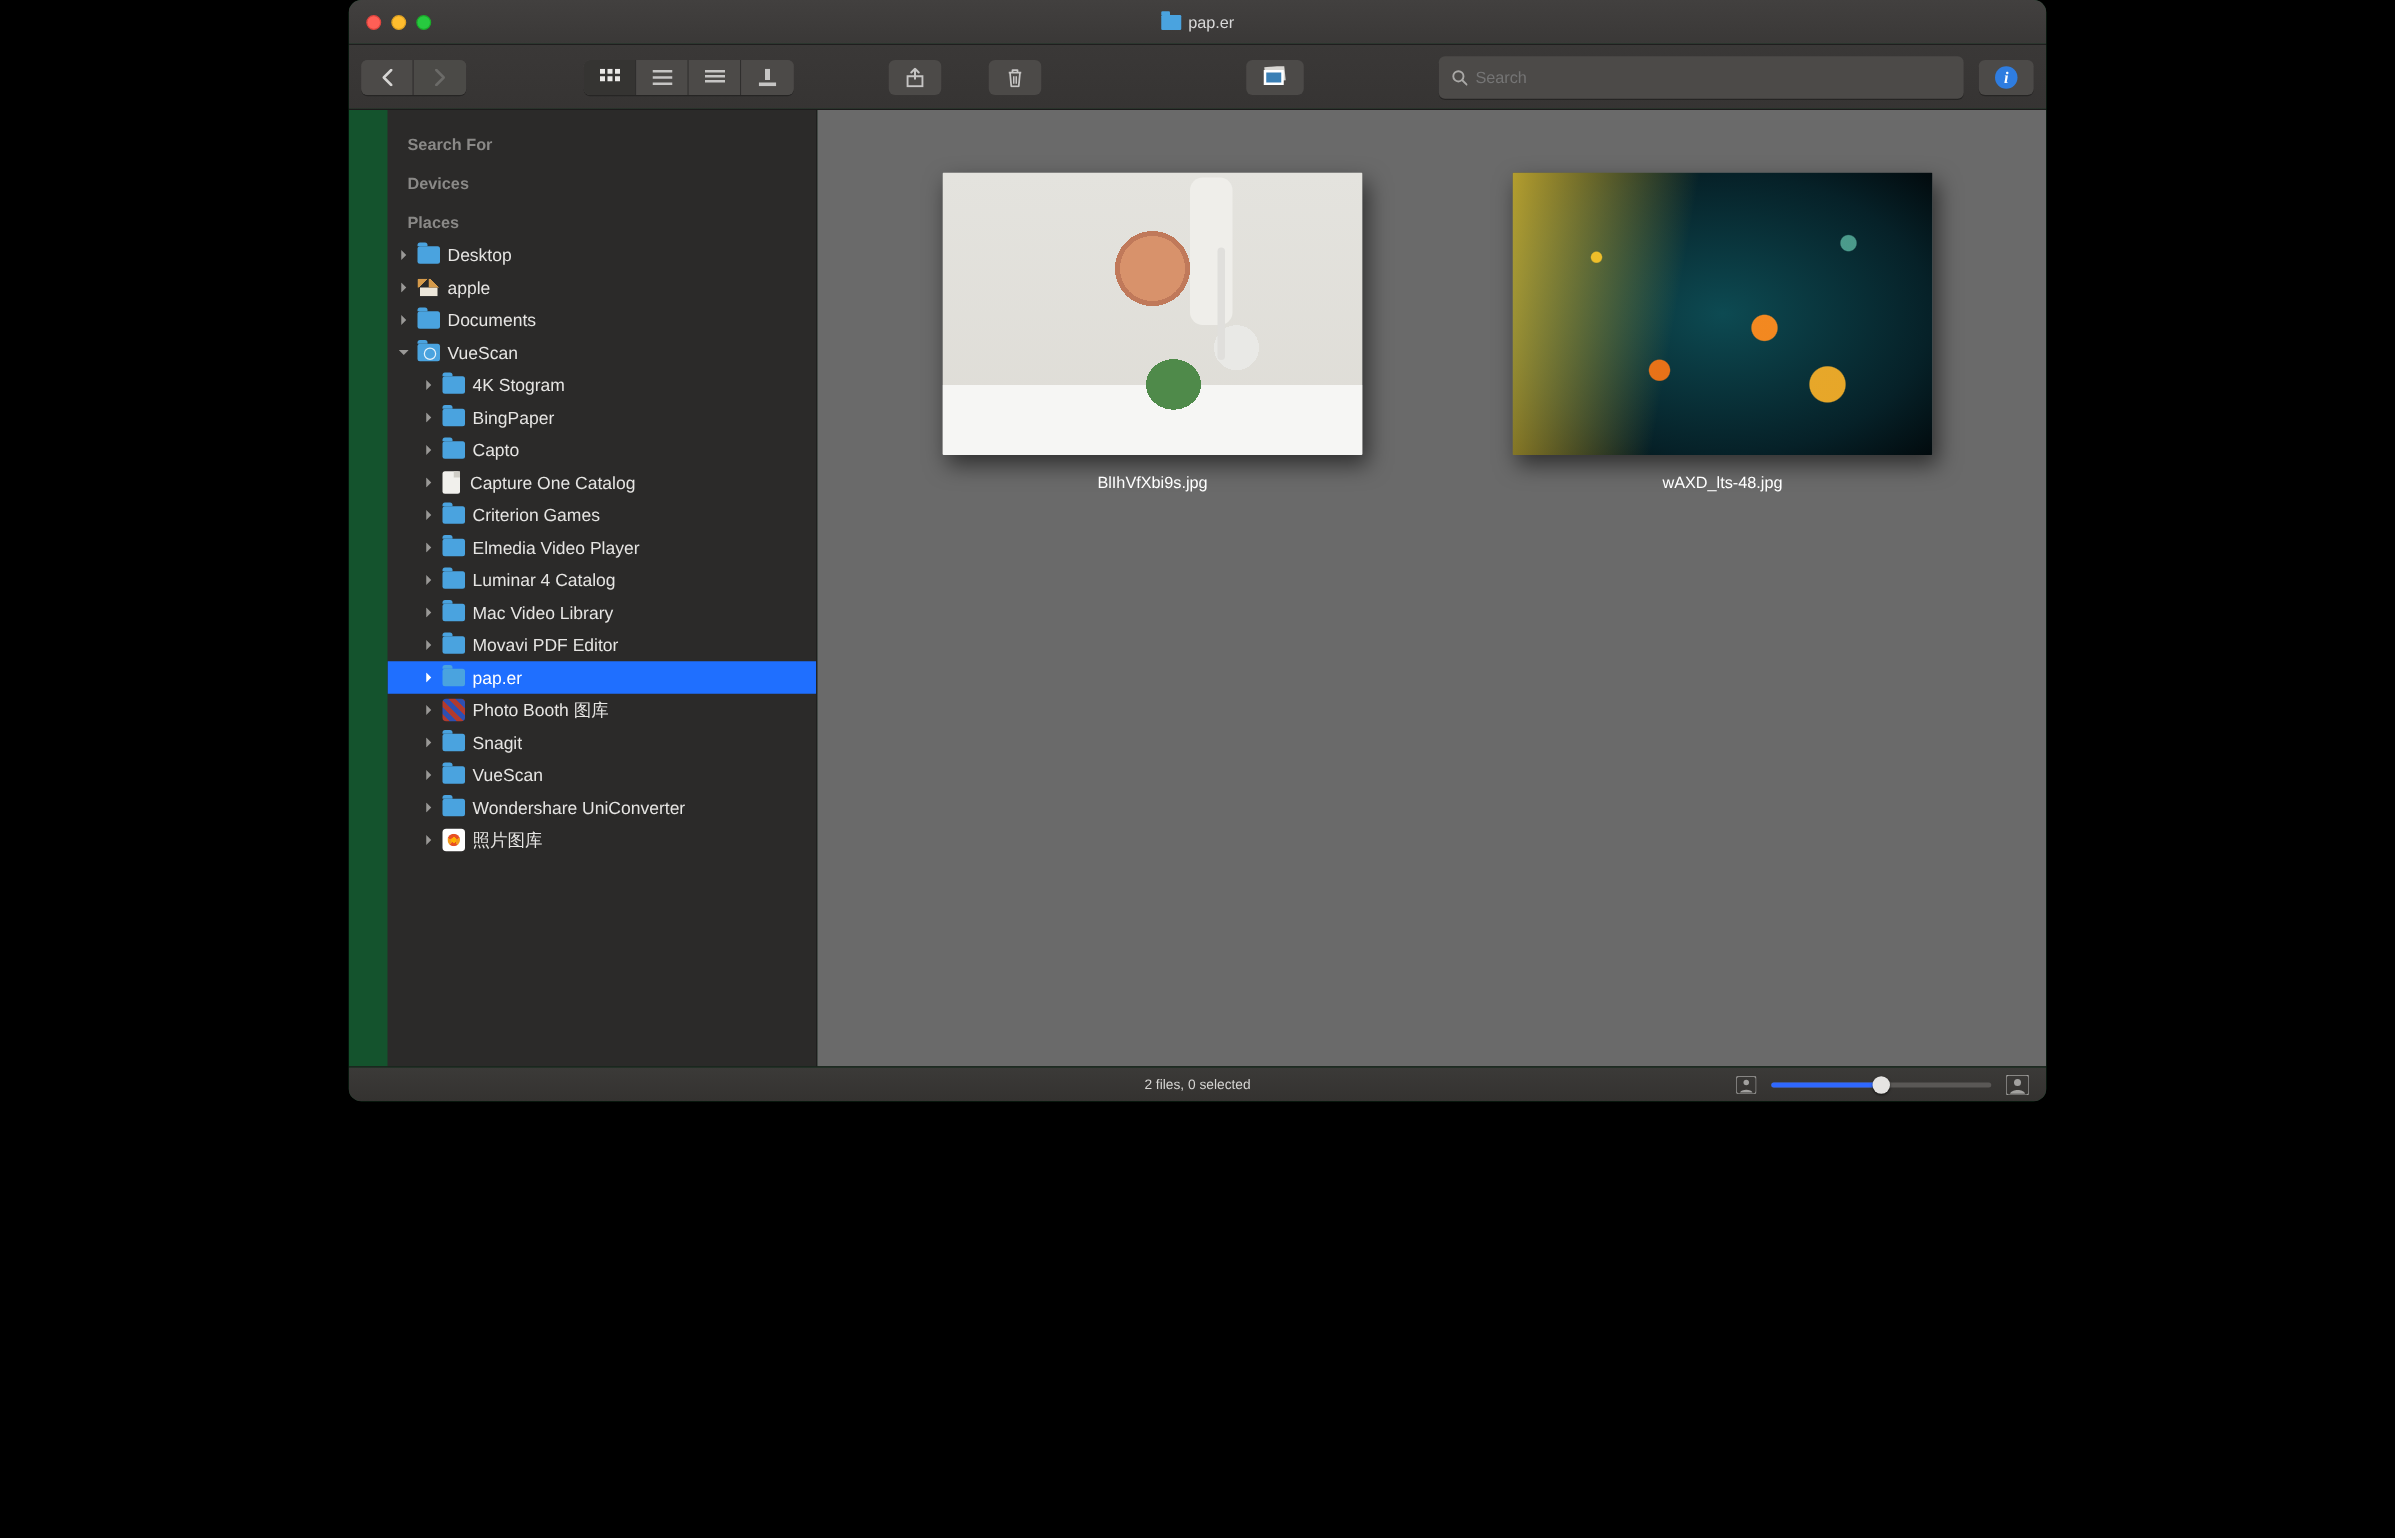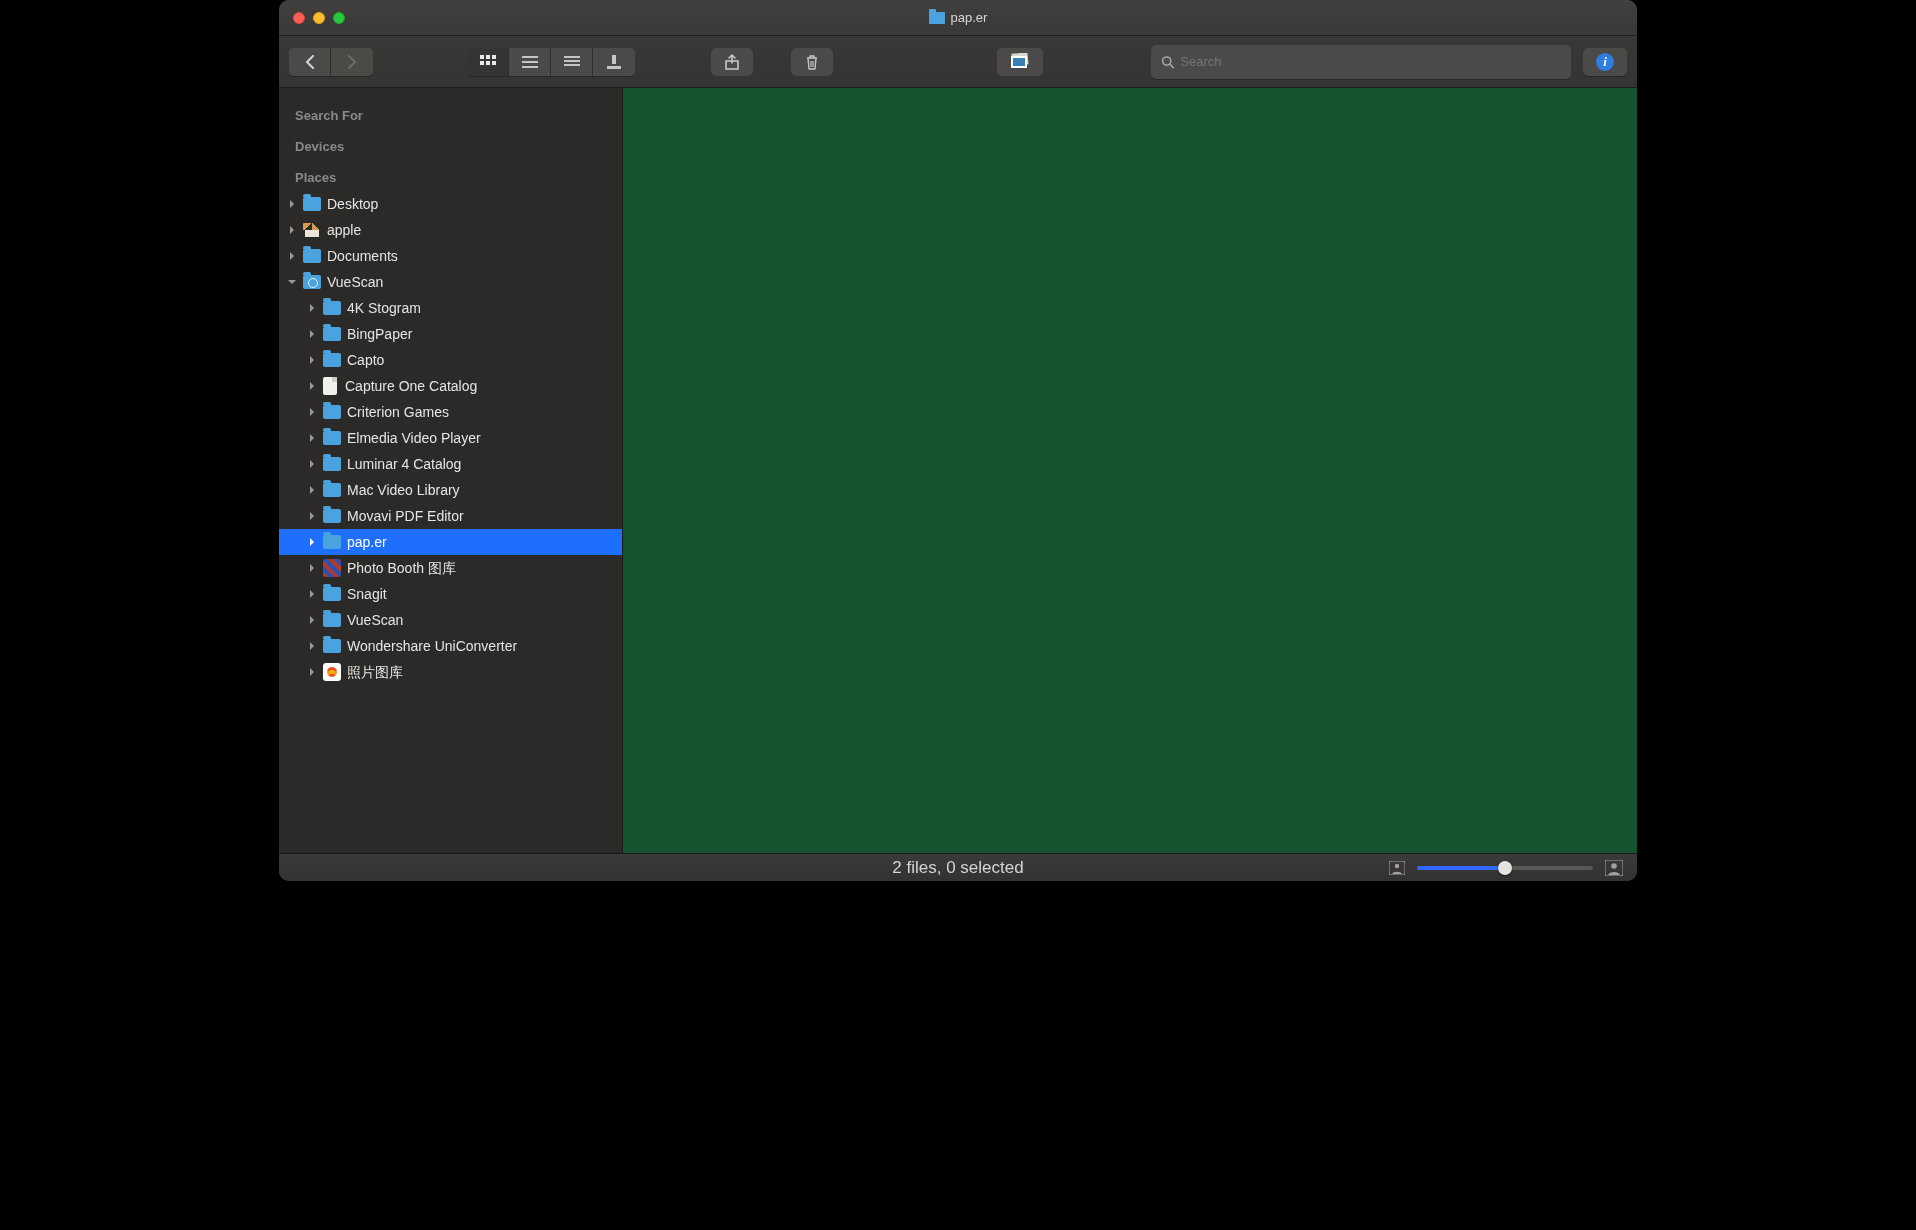--- a/index.html
+++ b/index.html
@@ -93,21 +93,21 @@
     background: #4c4a48; display:flex; align-items:center; justify-content:center;
     box-shadow: 0 1px 0 rgba(0,0,0,0.3);
   }
   .info-btn .i {
     width: 18px; height: 18px; border-radius: 50%;
     background: #2f7de0; color:#fff; font-style: italic; font-weight: bold;
     font-size: 13px; display:flex; align-items:center; justify-content:center;
     font-family: Georgia, serif;
   }
   
-  .body { display: flex; height: calc(100% - 36px - 52px - 28px); }
+  .body { display: flex; height: calc(100% - 36px - 52px - 28px); margin-left: 31px; }
   .sidebar {
     width: 344px; background: #2b2a29;
     border-right: 1px solid #1c1b1b;
     color: #b5b4b2; font-size: 14px;
     overflow-y: auto; padding: 10px 0 20px 0;
   }
   .sb-header {
     color: #8a8987; font-weight: 600; font-size: 13px;
     padding: 10px 16px 6px 16px;
   }
@@ -199,21 +199,21 @@
       radial-gradient(circle at 80% 25%, rgba(120,230,200,.6) 0 6px, transparent 7px),
       radial-gradient(circle at 75% 75%, rgba(255,180,40,.9) 0 14px, transparent 15px),
       linear-gradient(100deg, rgba(255,220,60,.7), transparent 40%) ,
       radial-gradient(ellipse at 50% 50%, #0d4a52 0%, #062128 70%, #020a0d 100%);
   }
   .file-name { color:#fff; font-size:13px; }
   
   .statusbar {
     height:28px; background: linear-gradient(#3b3a38,#343230);
     border-top:1px solid #1c1b1b; display:flex; align-items:center;
-    color:#d6d5d3; font-size:17px; padding:0 14px; position:relative;
+    color:#d6d5d3; font-size:11px; padding:0 14px; position:relative;
   }
   .statusbar .center { position:absolute; left:0; right:0; text-align:center; }
   .statusbar .right { margin-left:auto; display:flex; align-items:center; gap:12px; z-index:1;}
   .slider { width:176px; height:4px; background:#5a5856; border-radius:2px; position:relative; }
   .slider .fill { position:absolute; left:0; top:0; bottom:0; width:50%; background:#2f68ff; border-radius:2px;}
   .slider .knob { position:absolute; left:50%; top:50%; width:14px; height:14px;
     background:#e5e4e2; border-radius:50%; transform:translate(-50%,-50%);
     box-shadow:0 1px 2px rgba(0,0,0,.6);}
   .person-icon { display:inline-flex; align-items:center; }
   svg { display:block; }
@@ -505,20 +505,32 @@
             <span class="disclosure">
               <svg width="8" height="8" viewBox="0 0 8 8">
                 <path d="M2 0l4 4-4 4" fill="currentColor"></path>
               </svg>
             </span>
             <span class="flower-icon"></span>
             <span>照片图库</span>
           </div>
         </div>
     </div>
+    <div class="content">
+      <div class="icon-grid" id="icon-grid">
+          <div class="file-card">
+            <div class="thumb a"></div>
+            <div class="file-name">BlIhVfXbi9s.jpg</div>
+          </div>
+          <div class="file-card">
+            <div class="thumb b"></div>
+            <div class="file-name">wAXD_lts-48.jpg</div>
+          </div>
+        </div>
+    </div>
   </div>
 
   <div class="statusbar">
     <div class="center">2 files, 0 selected</div>
     <div class="right">
       <span class="person-icon">
         <svg width="16" height="14" viewBox="0 0 16 14">
             <rect x="0" y="0" width="16" height="14" rx="2" fill="none" stroke="#a2a19f"></rect>
             <circle cx="8" cy="5" r="2.2" fill="#a2a19f"></circle>
             <path d="M3 13c1-3 9-3 10 0" fill="#a2a19f"></path>

